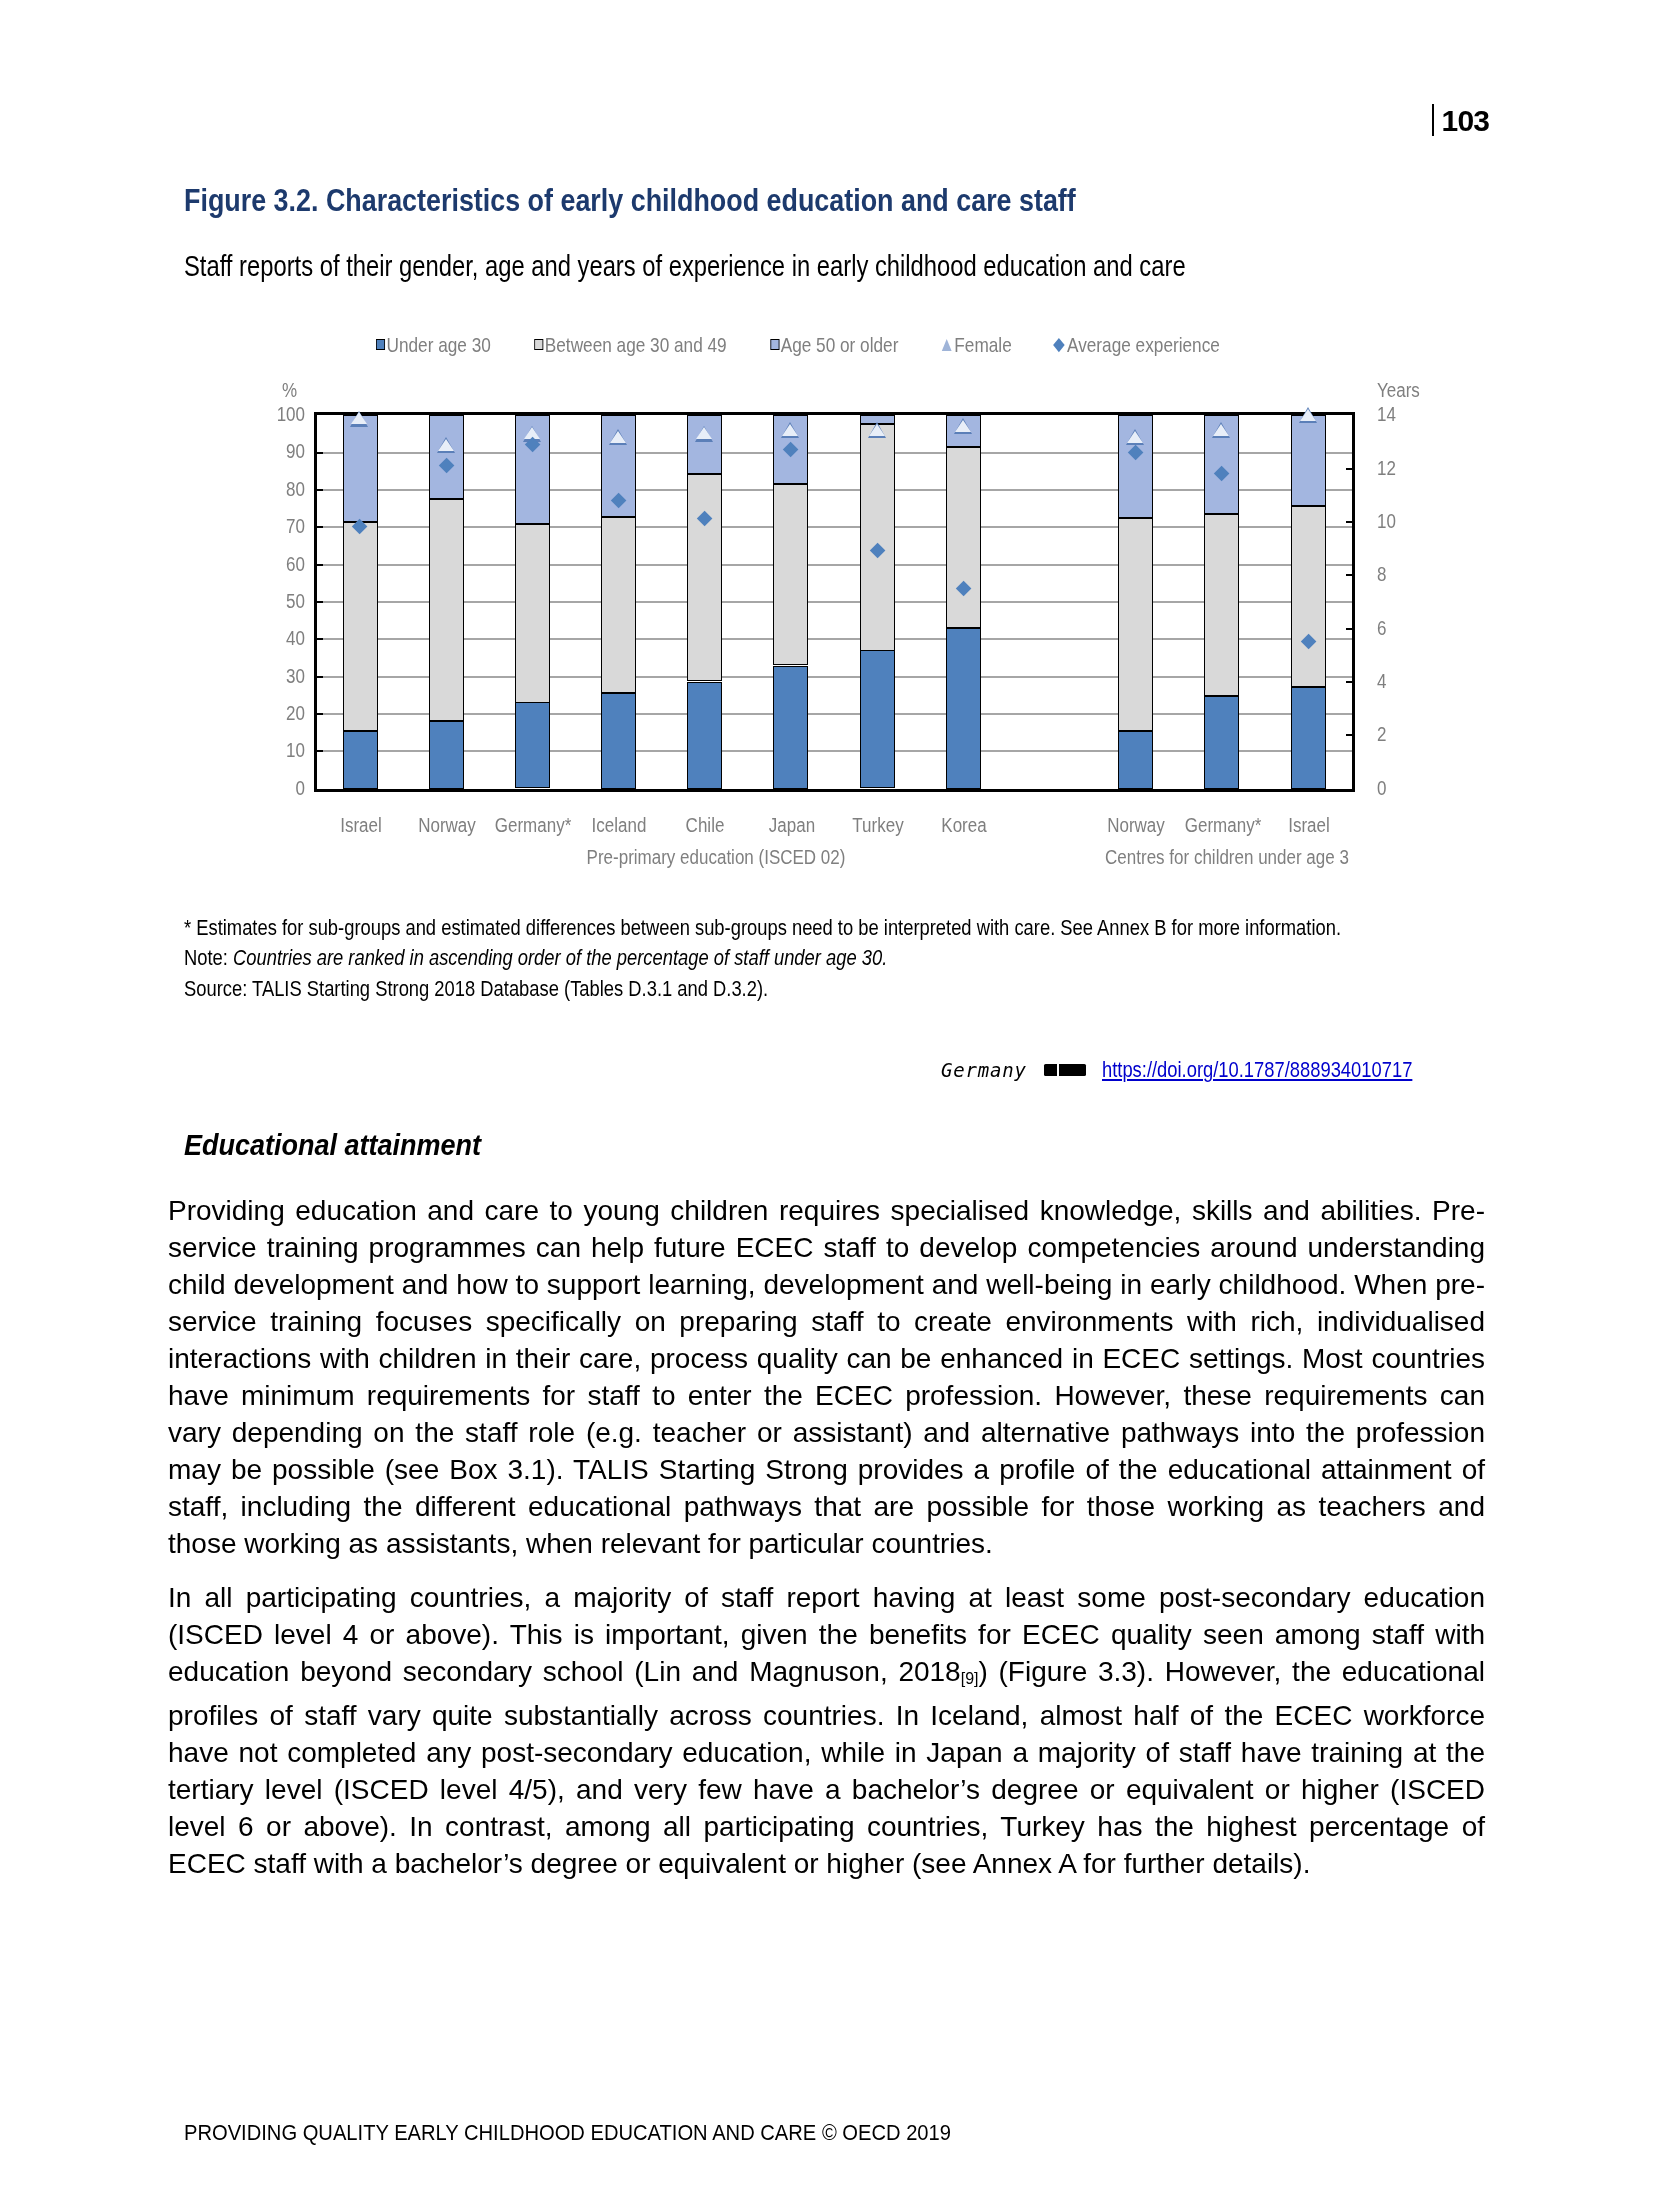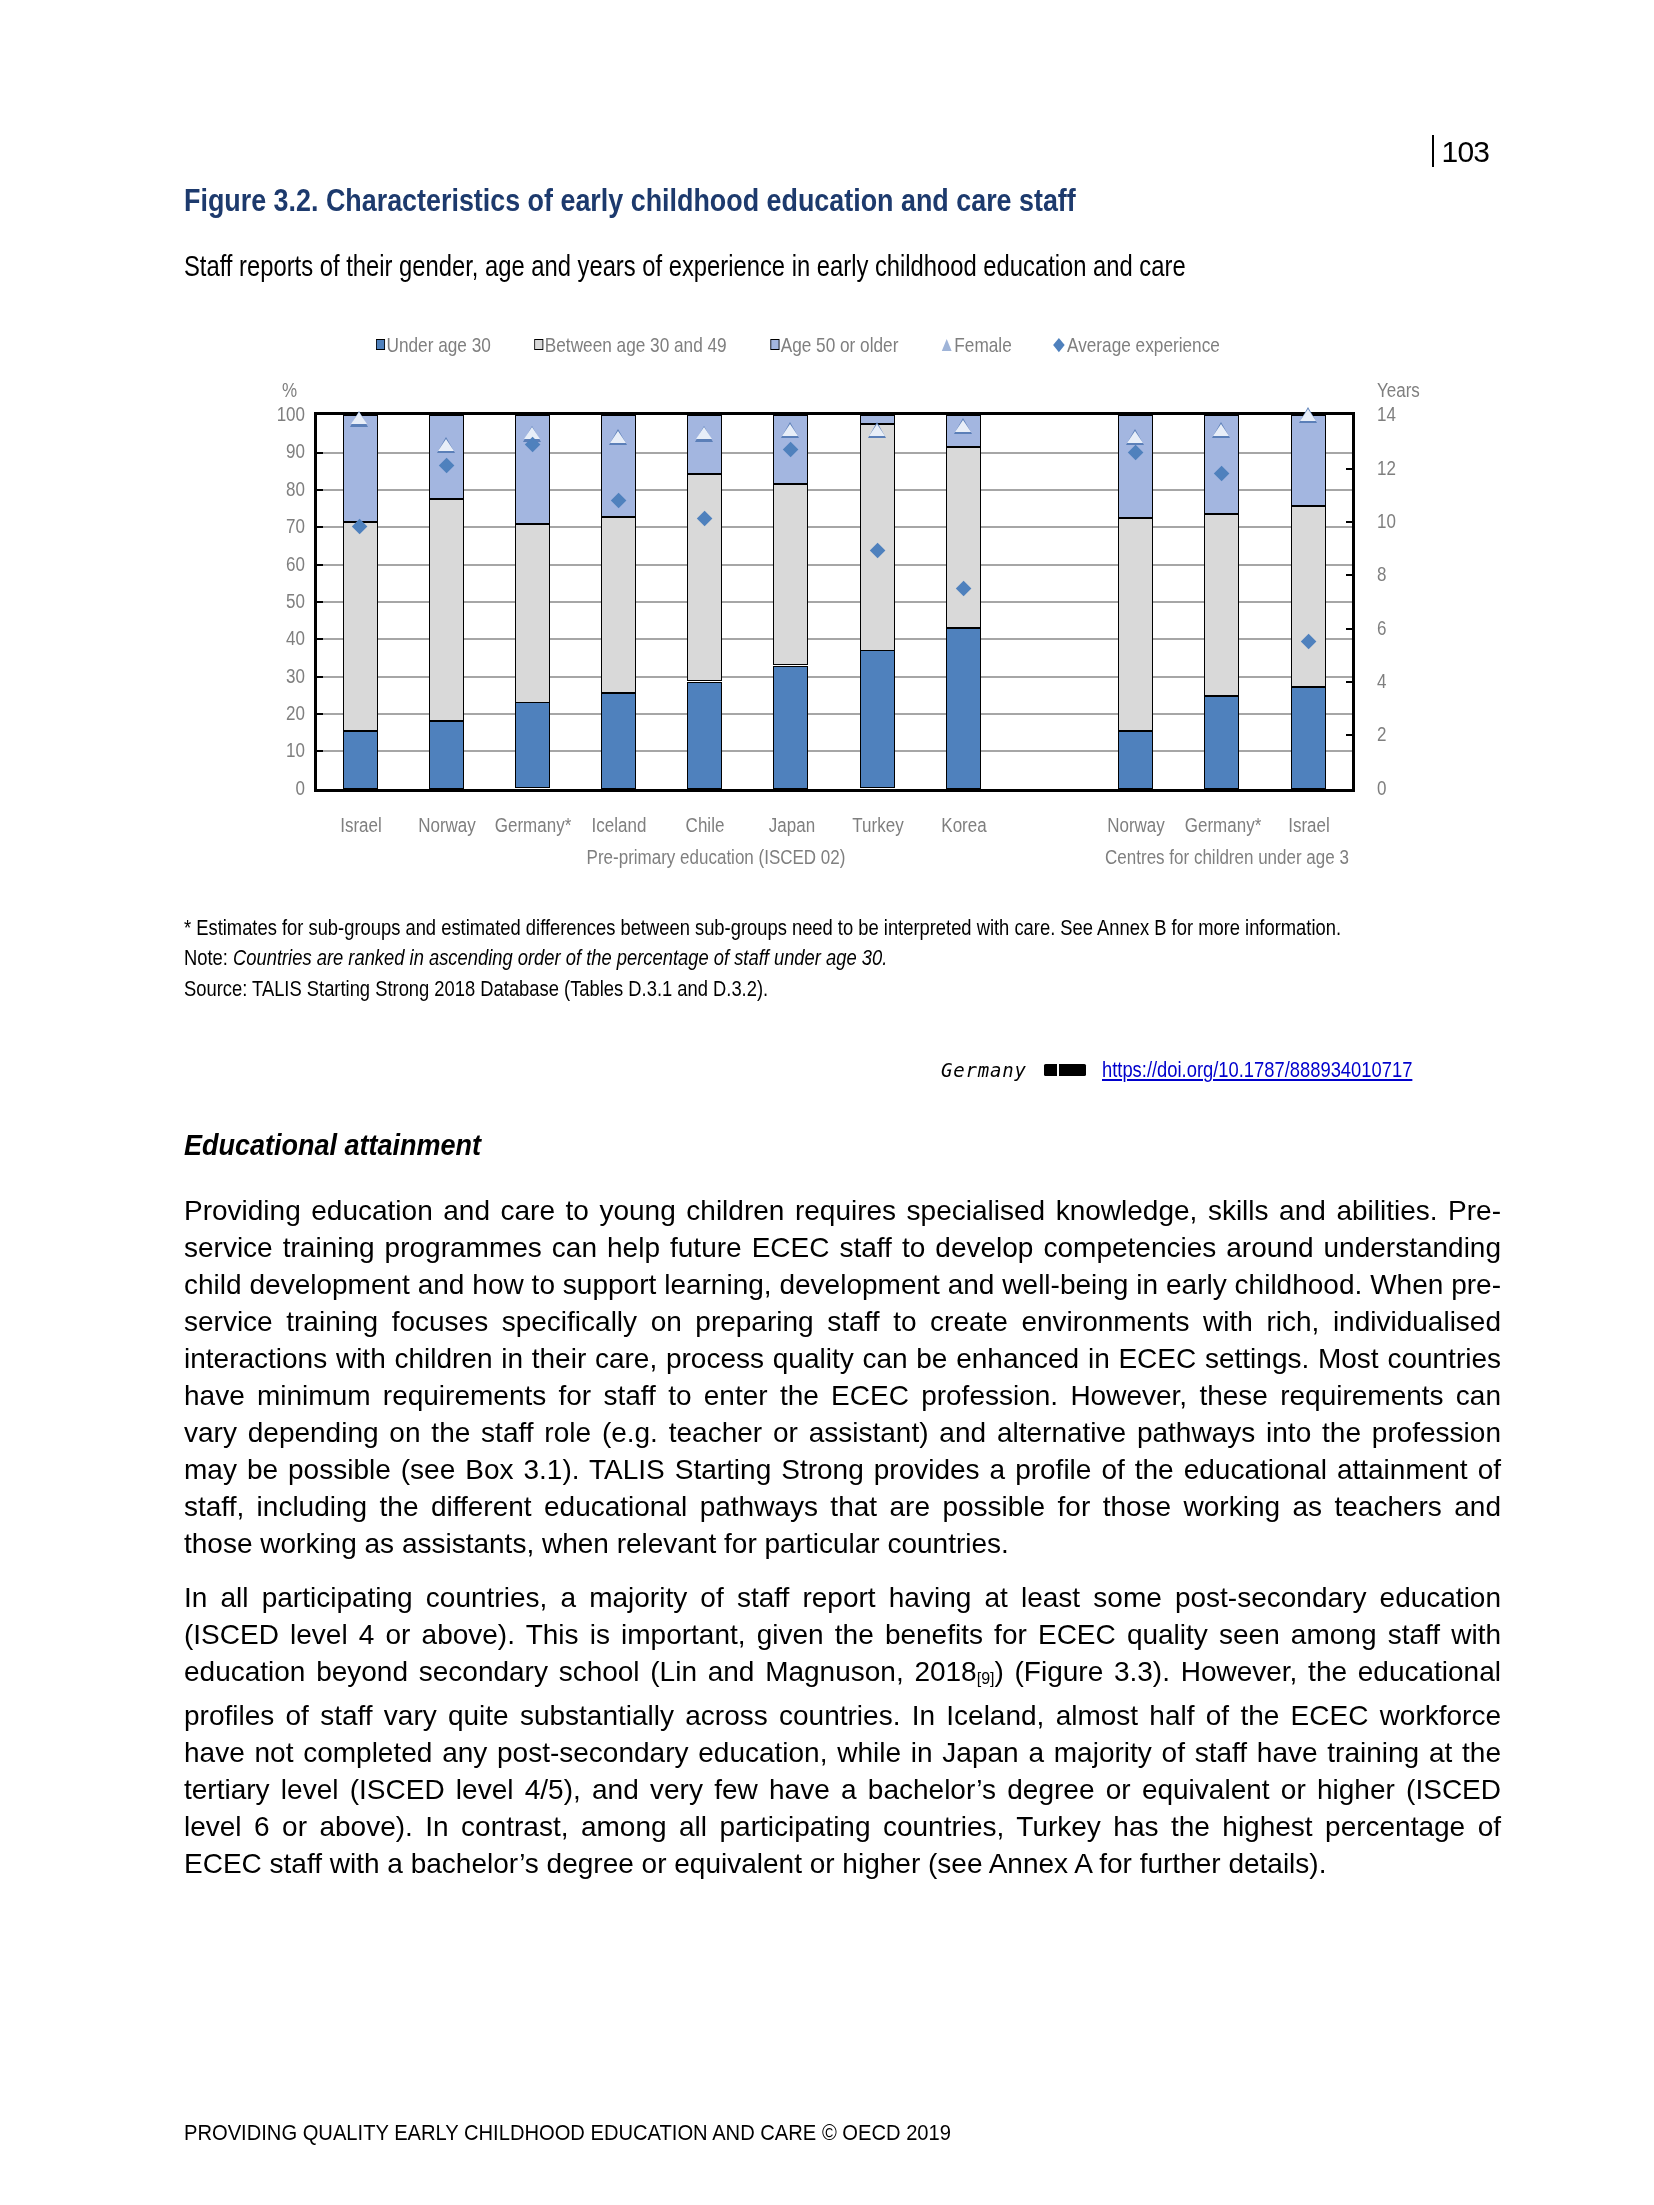--- a/index.html
+++ b/index.html
@@ -1,19 +1,19 @@
 <!DOCTYPE html>
 <html style="font-size:12.8px"><head>
 <meta charset="utf-8">
 <style>
   html, body { margin: 0; padding: 0; background: #ffffff; }
   body { width: 1654px; height: 2205px; position: relative; overflow: hidden;
          font-family: "Liberation Sans", sans-serif; color: #000; }
   .abs { position: absolute; }
-  .page-num { left: 1432px; top: 104px; font-size: 30px; font-weight: normal; letter-spacing: -0.8px; margin-top: 31px; }
+  .page-num { left: 1432px; top: 104px; font-size: 30px; font-weight: bold; letter-spacing: -0.8px; }
   .page-num .bar { display: inline-block; width: 1.6px; height: 32px; background: #000; vertical-align: -4.8px; margin-right: 8px; }
   .fig-title { left: 184px; top: 182px; font-size: 32px; font-weight: bold; color: #1d3a6d;
                transform: scaleX(0.84); transform-origin: left top; white-space: nowrap; }
   .fig-sub { left: 184px; top: 250px; font-size: 29px; transform: scaleX(0.82); transform-origin: left top; white-space: nowrap; }
 
   .legend { left: 376px; top: 331px; height: 27px; display: flex; font-size: 21px; color: #7f7f7f;
             transform: scaleX(0.82); transform-origin: left top; white-space: nowrap; }
   .legend .item { display: flex; align-items: center; margin-right: 53px; }
   .legend .sw { width: 11.2px; height: 11.2px; border: 1.6px solid #000; margin-right: 1.6px; box-sizing: border-box; }
   .legend .tri { width: 0; height: 0; border-left: 6.4px solid transparent; border-right: 6.4px solid transparent;
@@ -47,21 +47,21 @@
   .note i { font-style: italic; }
   .statlink { left: 941px; top: 1057px; display: flex; align-items: center; white-space: nowrap; }
   .statlink .sl-word { font-family: "DejaVu Sans Mono", monospace; font-style: italic; font-size: 19px; letter-spacing: 0.8px; margin-right: 17.6px; }
   .statlink .sl-logo { width: 42px; height: 12.8px; background: linear-gradient(90deg, #000 0 30%, #fff 30% 36%, #000 36% 100%);
                        margin-right: 16px; border-radius: 1.6px; }
   .statlink a { color: #0000cc; font-size: 22.4px; text-decoration: underline; display: inline-block;
                 transform: scaleX(0.82); transform-origin: left center; }
 
   .section-head { left: 184px; top: 1128px; font-size: 30px; font-weight: bold; font-style: italic;
                   transform: scaleX(0.9); transform-origin: left top; white-space: nowrap; }
-  .para { left: 184px; width: 1317px; font-size: 28px; line-height: 37px; text-align: justify; }
+  .para { left: 168px; width: 1317px; font-size: 28px; line-height: 37px; text-align: justify; }
   .para sub { font-size: 16px; vertical-align: -3.2px; }
   .footer { left: 184px; top: 2120px; font-size: 22.4px; transform: scaleX(0.9); transform-origin: left top; white-space: nowrap; }
 </style>
 </head>
 <body>
 
 <div class="abs page-num"><span class="bar"></span><span>103</span></div>
 
 <div class="abs fig-title">Figure 3.2. Characteristics of early childhood education and care staff</div>
 <div class="abs fig-sub">Staff reports of their gender, age and years of experience in early childhood education and care</div>

